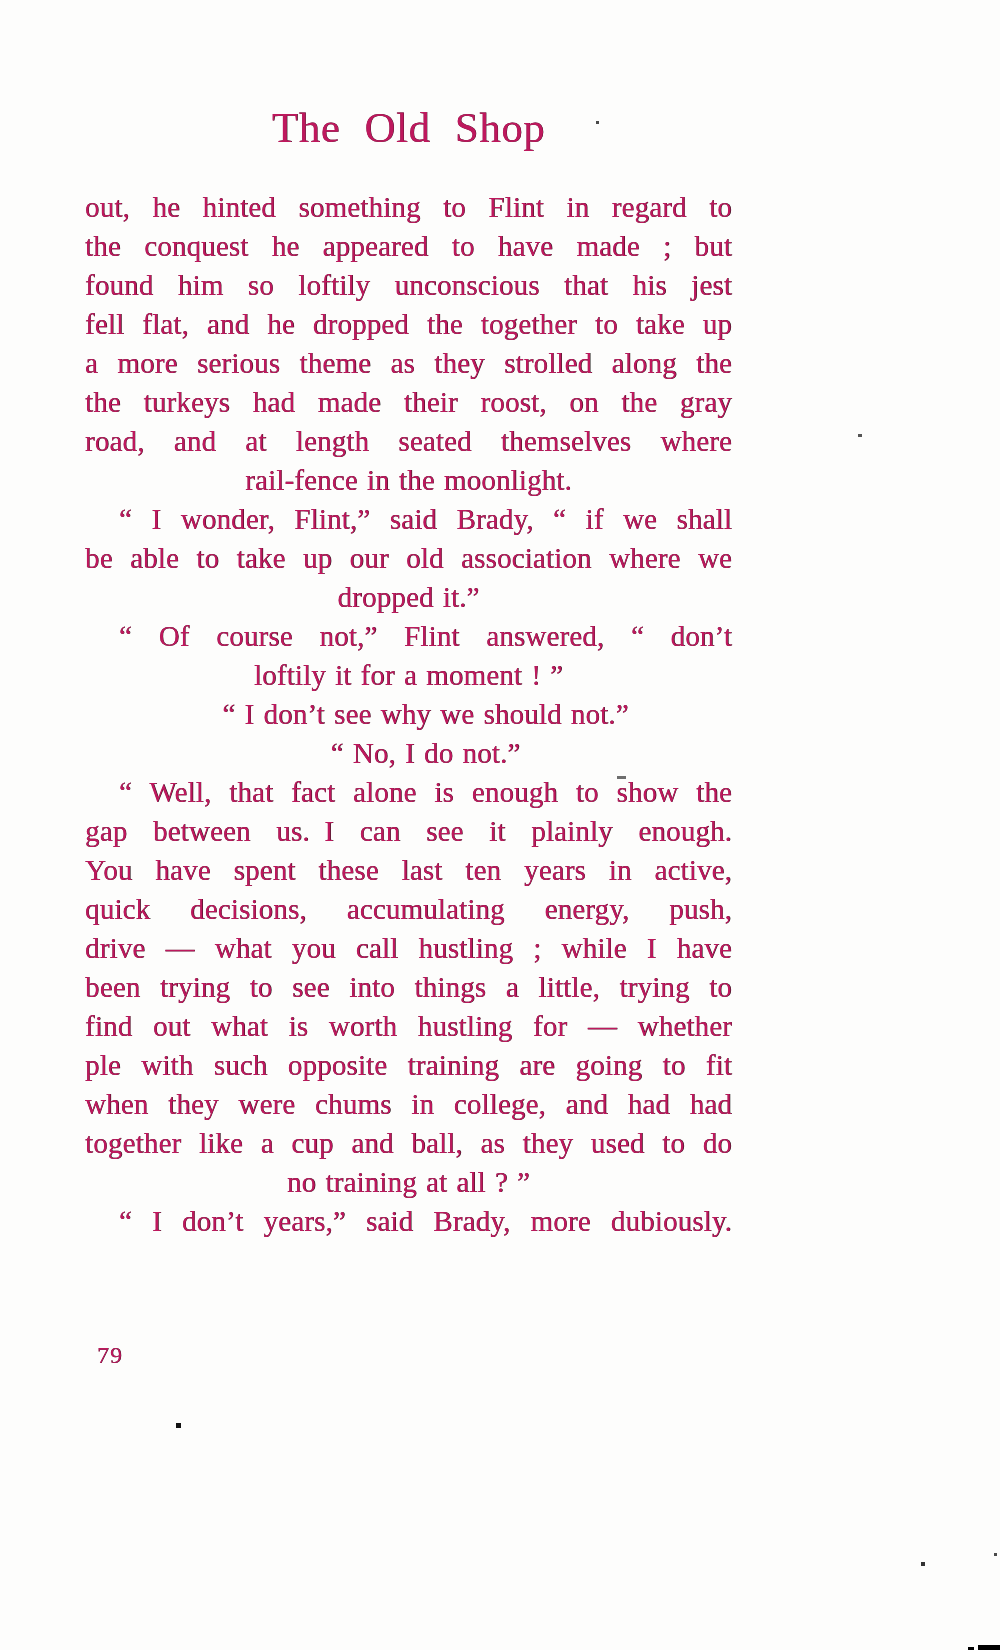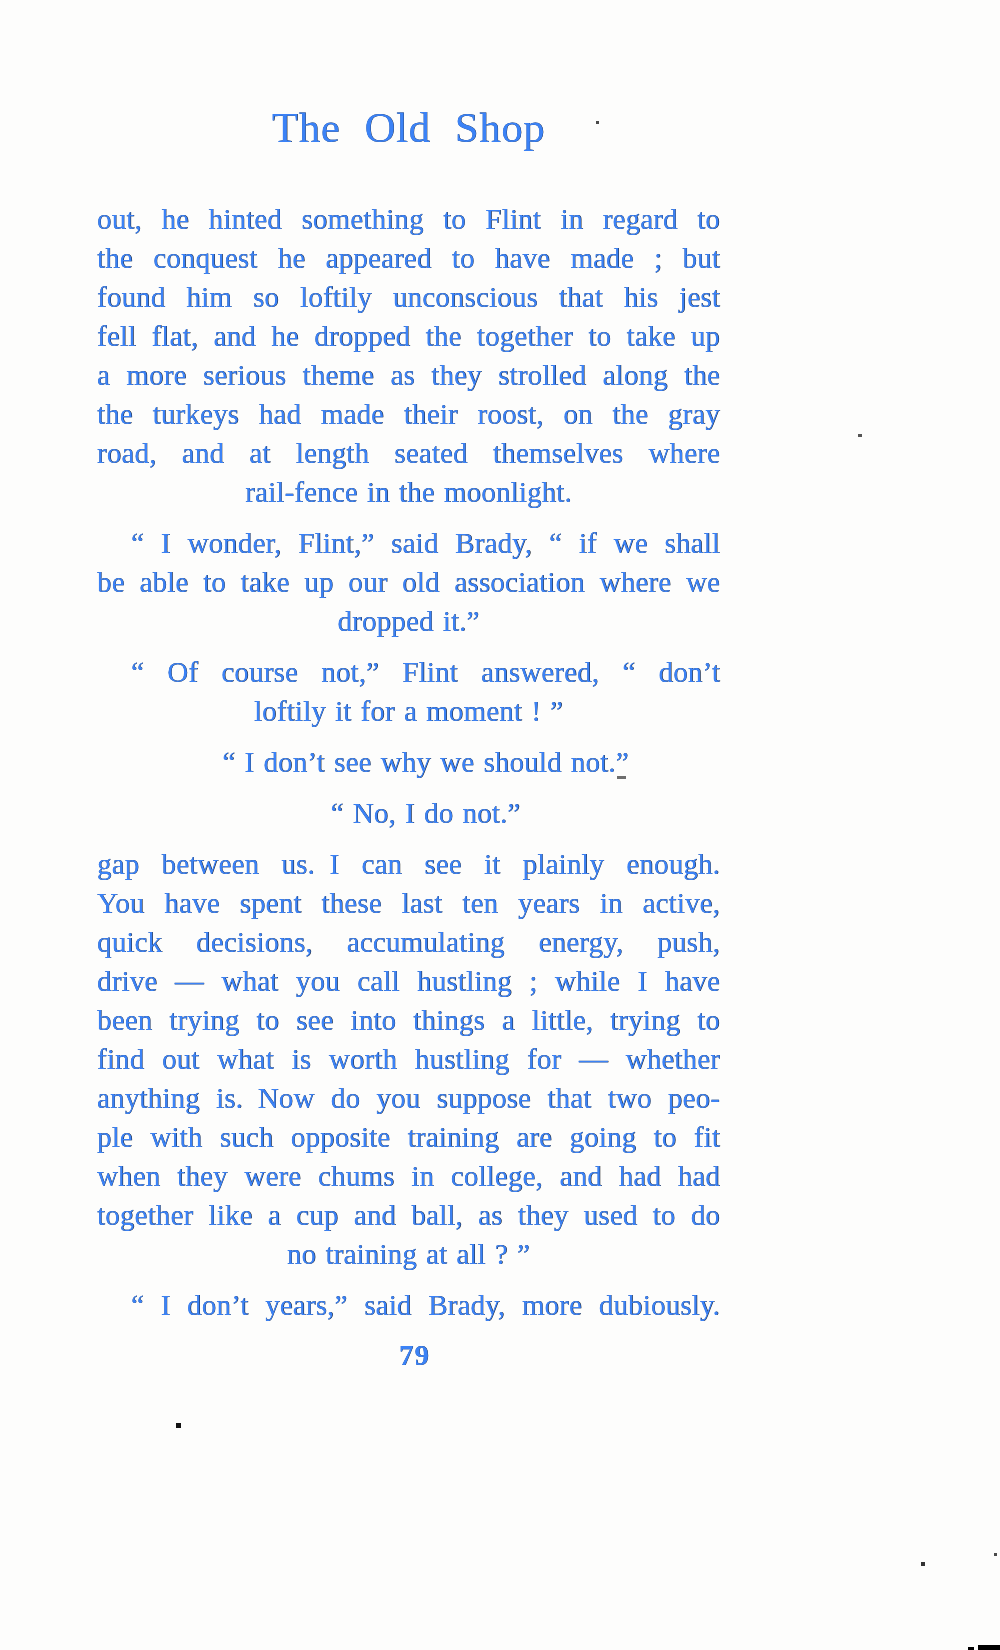--- a/index.html
+++ b/index.html
@@ -7,21 +7,21 @@
     padding: 0;
     background: #ffffff;
   }
   #page {
     position: relative;
     width: 1000px;
     height: 1650px;
     background: #fdfdfc;
     overflow: hidden;
     font-family: "Liberation Serif", serif;
-    color: #3b82f6;
+    color: #be185d;
   }
   #title {
     position: absolute;
     left: 85px;
     top: 102px;
     width: 647px;
     text-align: center;
     font-size: 43px;
     line-height: 52px;
     word-spacing: 13px;
@@ -32,42 +32,42 @@
     position: absolute;
     left: 85px;
     top: 188px;
     width: 647px;
     font-size: 29px;
     line-height: 39px;
     letter-spacing: 0.15px;
     word-spacing: 0.06em;
     text-shadow: 0.35px 0.3px 0 #151412;
   }
-  .paragraph { margin: 12px; }
+  .paragraph { margin: 0; }
   .line {
     line-height: 39px;
     white-space: normal;
     text-align: center;
   }
   .line.just {
     text-align: justify;
     text-align-last: justify;
   }
   .line.indent {
     padding-left: 34px;
   }
   #folio {
     position: absolute;
     left: 85px;
     top: 1336px;
     width: 647px;
-    text-align: center;
-    font-size: 29px;
+    text-align: left;
+    font-size: 24px;
     line-height: 39px;
-    font-weight: bold;
+    font-weight: normal;
     letter-spacing: 1px;
     padding-left: 12px;
     box-sizing: border-box;
     text-shadow: 0.3px 0.3px 0 #151412;
   }
   .artifact {
     position: absolute;
     background: #3a3a3a;
   }
 </style>
@@ -98,27 +98,27 @@
         <div class="line just indent">“ Of course not,” Flint answered, “ don’t</div>
         <div class="line">loftily it for a moment ! ”</div>
       </div>
       <div class="paragraph">
         <div class="line indent">“ I don’t see why we should not.”</div>
       </div>
       <div class="paragraph">
         <div class="line indent">“ No, I do not.”</div>
       </div>
       <div class="paragraph">
+        <div class="line just indent">“ Well, that fact alone is enough to show the</div>
         <div class="line just">gap between us. I can see it plainly enough.</div>
         <div class="line just">You have spent these last ten years in active,</div>
         <div class="line just">quick decisions, accumulating energy, push,</div>
         <div class="line just">drive — what you call hustling ; while I have</div>
         <div class="line just">been trying to see into things a little, trying to</div>
         <div class="line just">find out what is worth hustling for — whether</div>
-        <div class="line just">anything is. Now do you suppose that two peo-</div>
         <div class="line just">ple with such opposite training are going to fit</div>
         <div class="line just">when they were chums in college, and had had</div>
         <div class="line just">together like a cup and ball, as they used to do</div>
         <div class="line">no training at all ? ”</div>
       </div>
       <div class="paragraph">
         <div class="line just indent">“ I don’t years,” said Brady, more dubiously.</div>
       </div>
     </div>
 

